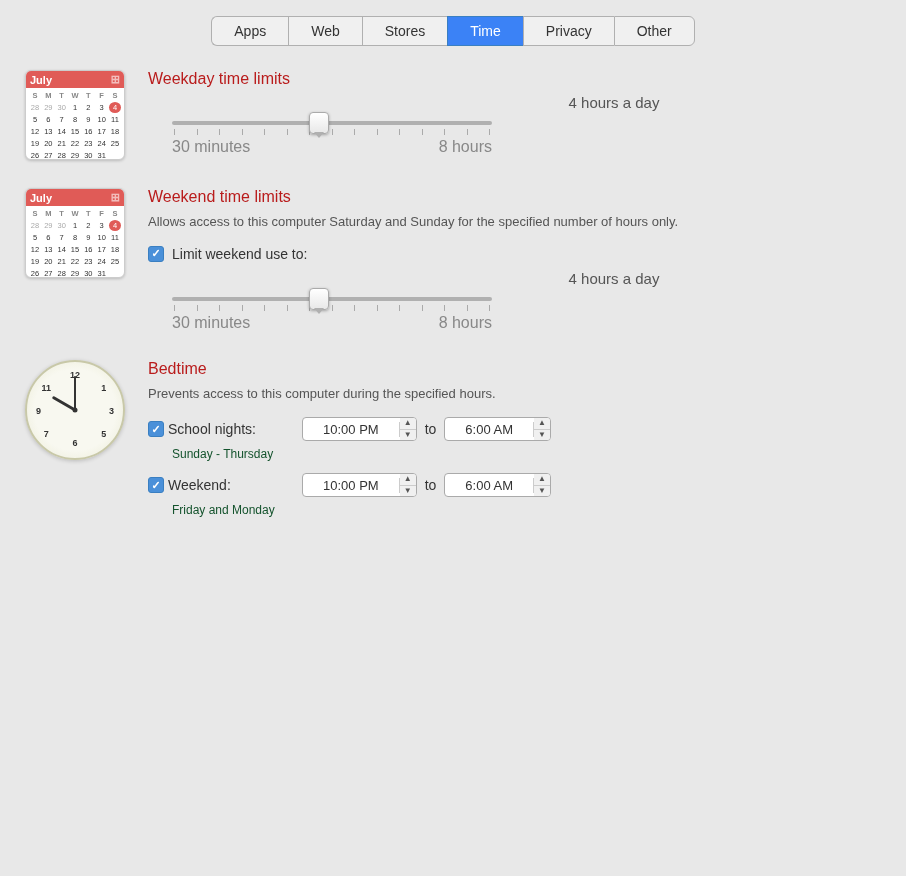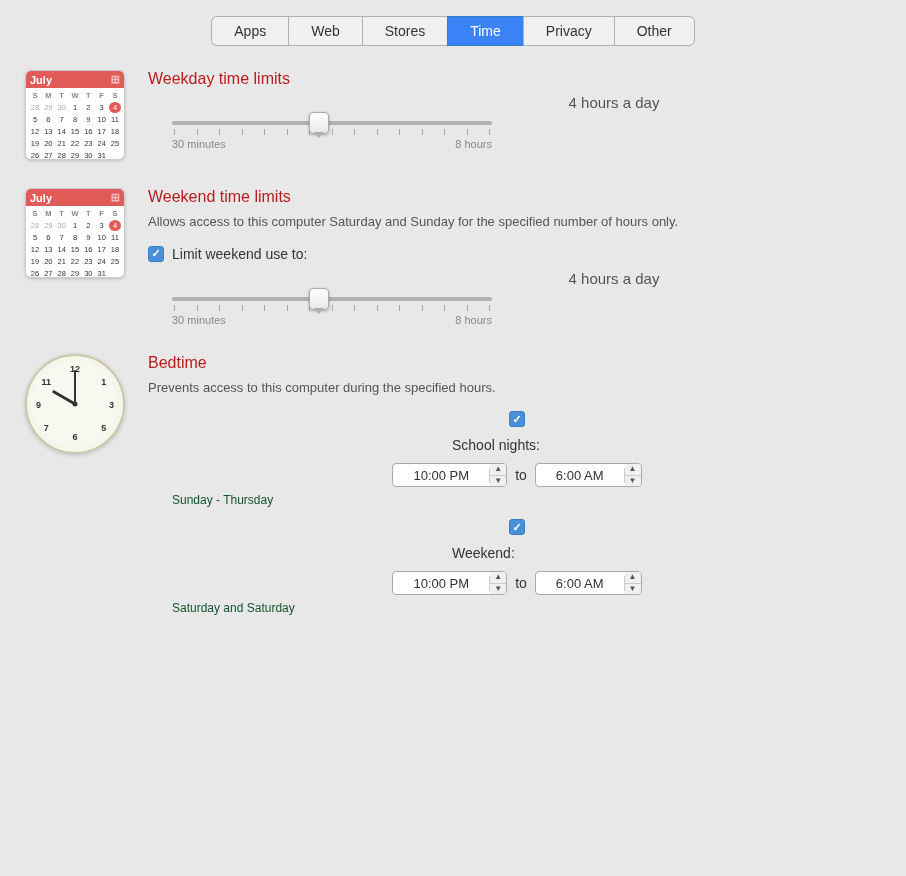--- a/index.html
+++ b/index.html
@@ -223,21 +223,21 @@
 
     .slider-tick {
       width: 1px;
       height: 6px;
       background: #aaa;
     }
 
     .slider-labels {
       display: flex;
       justify-content: space-between;
-      font-size: 11px;
+      font-size: 16px;
       color: #888;
       margin-top: 3px;
     }
 
     
     .clock-icon {
       width: 100px;
       height: 100px;
       border-radius: 50%;
       background: radial-gradient(circle, #f8f8f0 60%, #e8e8d0 100%);
@@ -294,23 +294,22 @@
     }
 
     
     .bedtime-rows {
       margin-top: 6px;
     }
 
     .bedtime-row {
       display: flex;
       align-items: center;
-      gap: 10px;
+      gap: 4px;
       margin-bottom: 6px;
-      flex-direction: column;
     }
 
     .bedtime-label {
       font-size: 14px;
       color: #333;
       min-width: 130px;
     }
 
     .time-input-group {
       display: flex;
@@ -653,16 +652,16 @@
           <span class="to-label">to</span>
           <div class="time-input">
             <span class="time-value">6:00 AM</span>
             <div class="stepper">
               <button class="stepper-btn">▲</button>
               <button class="stepper-btn">▼</button>
             </div>
           </div>
         </div>
       </div>
-      <div class="sub-label">Saturday and Saturday</div>
+      <div class="sub-label">Friday and Monday</div>
     </div>
   </div>
 </div>
 
 </body></html>

